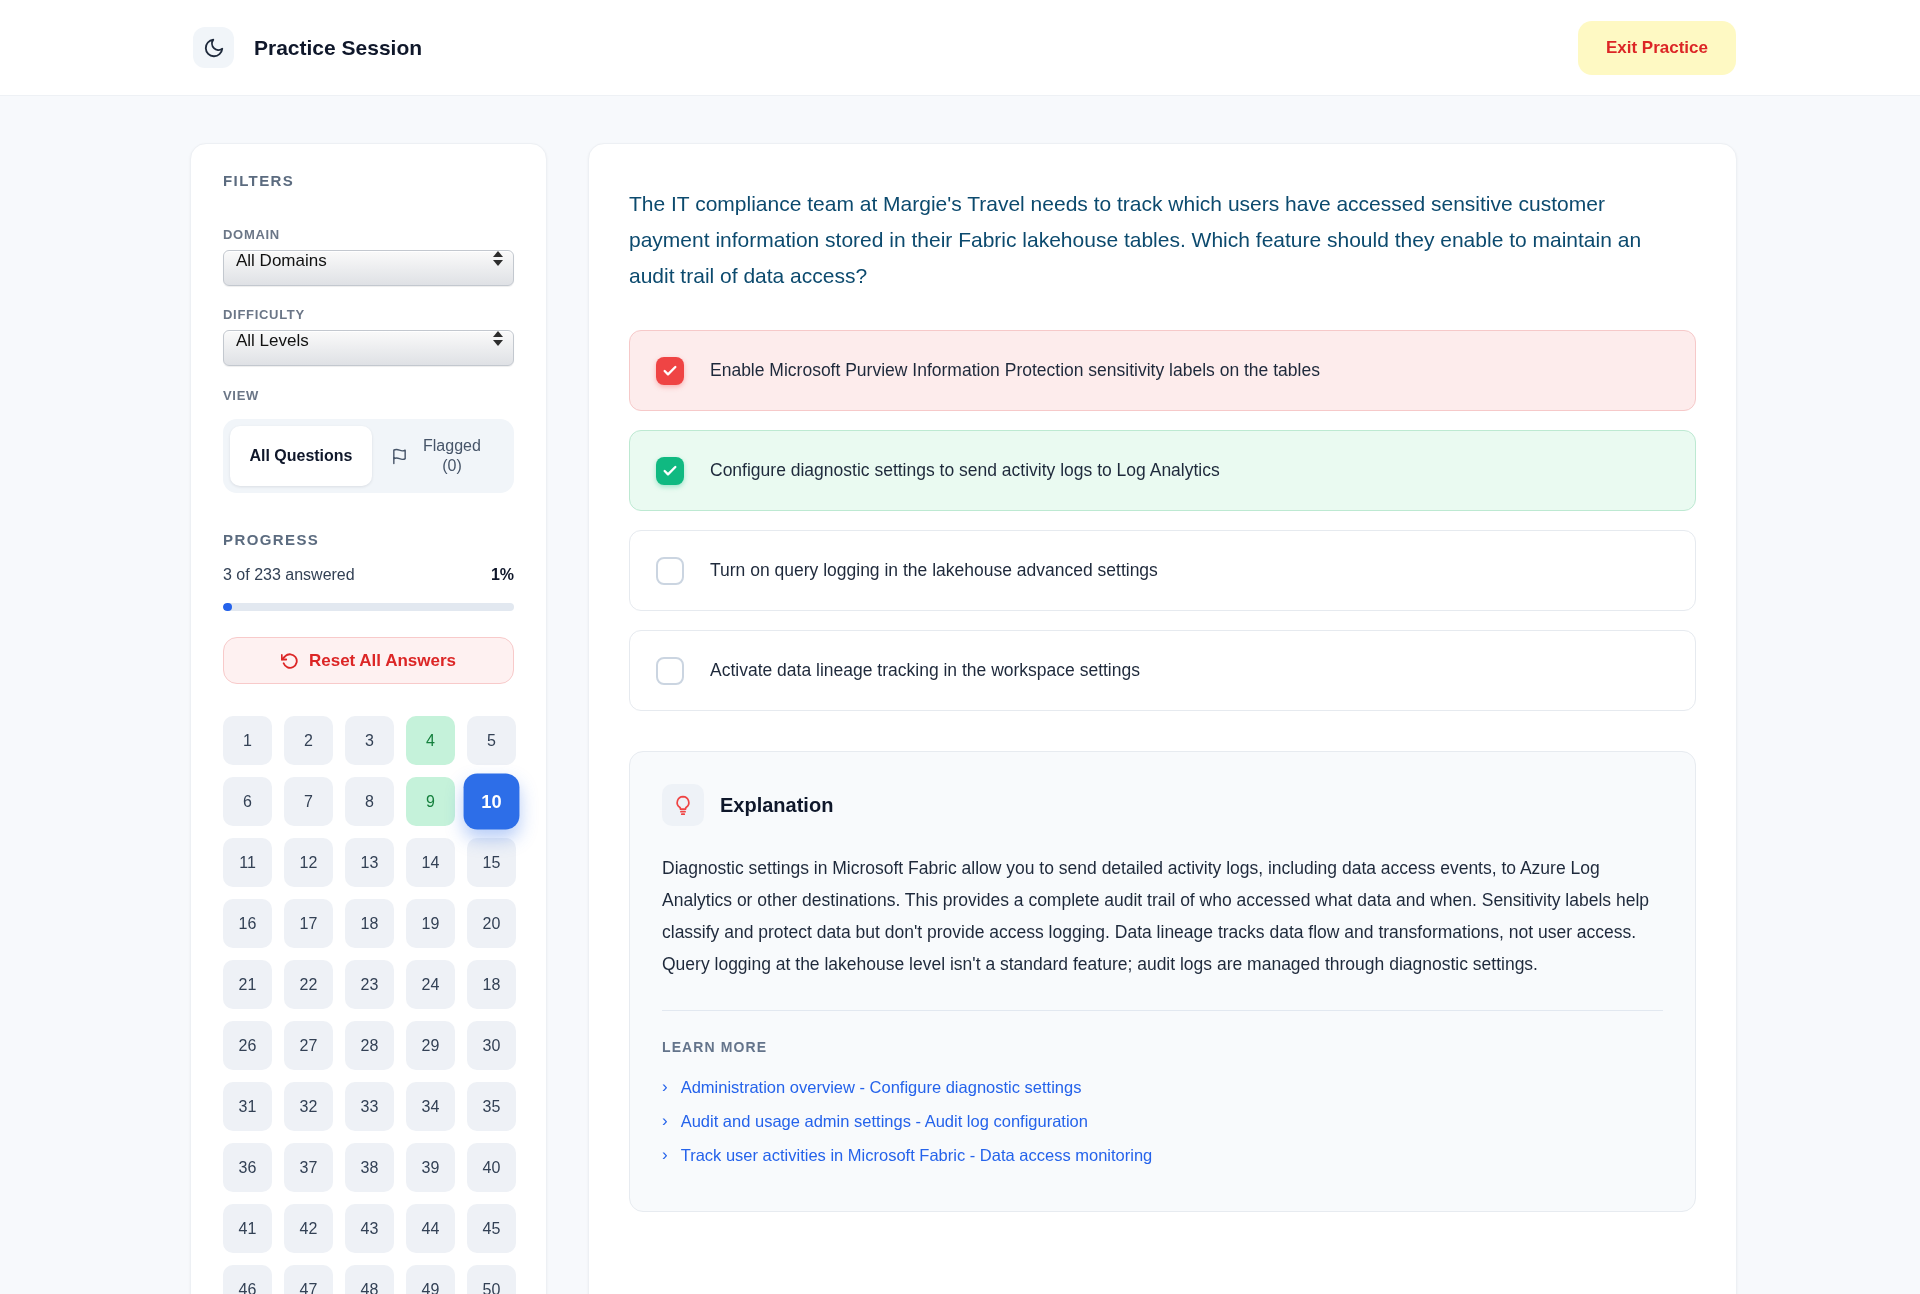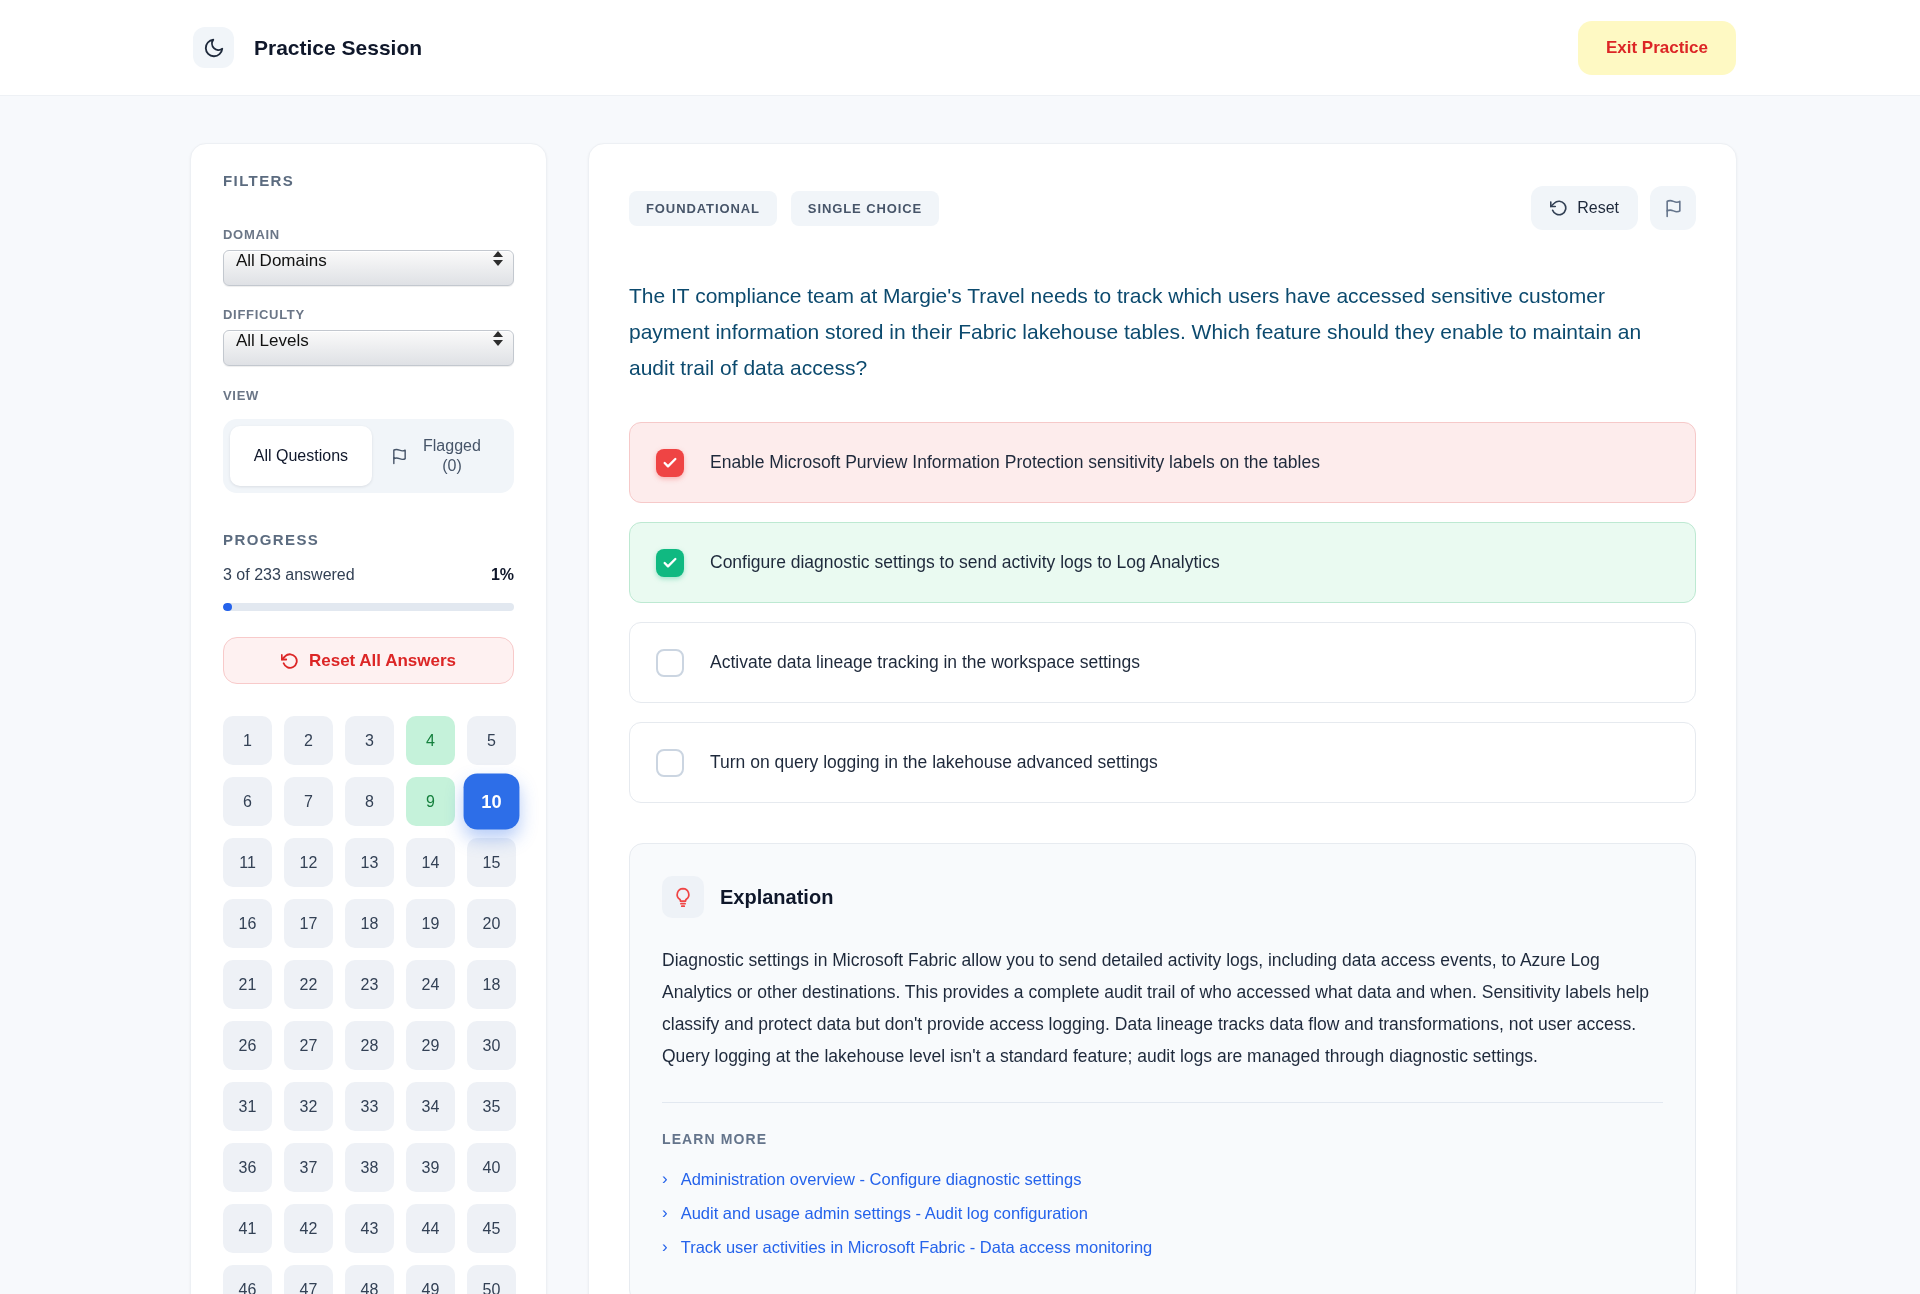--- a/index.html
+++ b/index.html
@@ -35,21 +35,21 @@
             display:flex; align-items:flex-start; justify-content:space-between;
             padding:0 10px 0 12px; font-size:17px; color:#111; cursor:pointer; }
   .select-dom { margin-bottom:21px; } .select-dif { margin-bottom:22px; }
   .arrows { display:flex; flex-direction:column; gap:3px; }
   .arrow-up { width:0;height:0;border-left:5px solid transparent;border-right:5px solid transparent;border-bottom:6px solid #2d2d2d; }
   .arrow-down { width:0;height:0;border-left:5px solid transparent;border-right:5px solid transparent;border-top:6px solid #2d2d2d; }
 
   .view-label { margin-bottom:16px; }
   .view-toggle { background:#f1f5f9; border-radius:14px; padding:7px; display:flex; margin-bottom:38px; height:74px; }
   .toggle-active { flex:1.05; background:#fff; border-radius:10px; display:flex; align-items:center;
-                   justify-content:center; font-weight:400; font-size:16px; color:#0f172a;
+                   justify-content:center; font-weight:700; font-size:16px; color:#0f172a;
                    box-shadow:0 1px 3px rgba(15,23,42,.1); cursor:pointer; }
   .toggle-inactive { flex:1; display:flex; align-items:center; justify-content:center; gap:8px;
                      color:#475569; font-size:16px; cursor:pointer; }
   .toggle-inactive .wrap-label { width:72px; text-align:center; line-height:20px; }
 
   .progress-title { margin-bottom:18px; }
   .progress-row { display:flex; justify-content:space-between; align-items:center;
                   font-size:16px; color:#334155; margin-bottom:19px; }
   .progress-pct { font-weight:700; color:#0f172a; }
   .progress-track { height:8px; background:#e2e8f0; border-radius:4px; margin-bottom:26px; overflow:hidden; }
@@ -220,41 +220,20 @@
         <div class="cell">45</div>
         <div class="cell">46</div>
         <div class="cell">47</div>
         <div class="cell">48</div>
         <div class="cell">49</div>
         <div class="cell">50</div>
       </div>
   </div>
 
   <div class="card main">
-    <div class="main-top">
-      <div class="badges">
-        <span class="badge">FOUNDATIONAL</span>
-        <span class="badge">SINGLE CHOICE</span>
-      </div>
-      <div class="top-actions">
-        <button class="reset-btn">
-          <svg width="18" height="18" viewBox="0 0 24 24" fill="none" stroke="#334155" stroke-width="2.2" stroke-linecap="round" stroke-linejoin="round">
-              <polyline points="1 4 1 10 7 10"></polyline>
-              <path d="M3.51 15a9 9 0 1 0 2.13-9.36L1 10"></path>
-            </svg>
-          <span>Reset</span>
-        </button>
-        <button class="flag-btn">
-          <svg width="19" height="19" viewBox="0 0 24 24" fill="none" stroke="#64748b" stroke-width="2" stroke-linecap="round" stroke-linejoin="round">
-              <path d="M4 15s1-1 4-1 5 2 8 2 4-1 4-1V3s-1 1-4 1-5-2-8-2-4 1-4 1z"></path>
-              <line x1="4" y1="22" x2="4" y2="15"></line>
-            </svg>
-        </button>
-      </div>
-    </div>
 
     <div class="question">The IT compliance team at Margie's Travel needs to track which users have accessed sensitive customer payment information stored in their Fabric lakehouse tables. Which feature should they enable to maintain an audit trail of data access?</div>
 
     <div>
         <div class="option incorrect">
           <div class="checkbox red">
             <svg width="16" height="16" viewBox="0 0 24 24" fill="none" stroke="#fff" stroke-width="3.5" stroke-linecap="round" stroke-linejoin="round">
               <polyline points="20 6 9 17 4 12"></polyline>
             </svg>
           </div>
@@ -263,25 +242,25 @@
         <div class="option correct">
           <div class="checkbox green">
             <svg width="16" height="16" viewBox="0 0 24 24" fill="none" stroke="#fff" stroke-width="3.5" stroke-linecap="round" stroke-linejoin="round">
               <polyline points="20 6 9 17 4 12"></polyline>
             </svg>
           </div>
           <div class="option-text">Configure diagnostic settings to send activity logs to Log Analytics</div>
         </div>
         <div class="option none">
           <div class="checkbox empty"></div>
-          <div class="option-text">Activate data lineage tracking in the workspace settings</div>
+          <div class="option-text">Turn on query logging in the lakehouse advanced settings</div>
         </div>
         <div class="option none">
           <div class="checkbox empty"></div>
-          <div class="option-text">Turn on query logging in the lakehouse advanced settings</div>
+          <div class="option-text">Activate data lineage tracking in the workspace settings</div>
         </div>
       </div>
 
     <div class="explanation">
       <div class="exp-header">
         <div class="exp-icon">
           <svg width="20" height="20" viewBox="0 0 24 24" fill="none" stroke="#ef4444" stroke-width="2" stroke-linecap="round" stroke-linejoin="round">
               <path d="M12 2a7 7 0 0 0-4 12.7c.6.5 1 1.4 1 2.3h6c0-.9.4-1.8 1-2.3A7 7 0 0 0 12 2z"></path>
               <path d="M9.5 20h5"></path>
               <path d="M10.5 23h3"></path>

